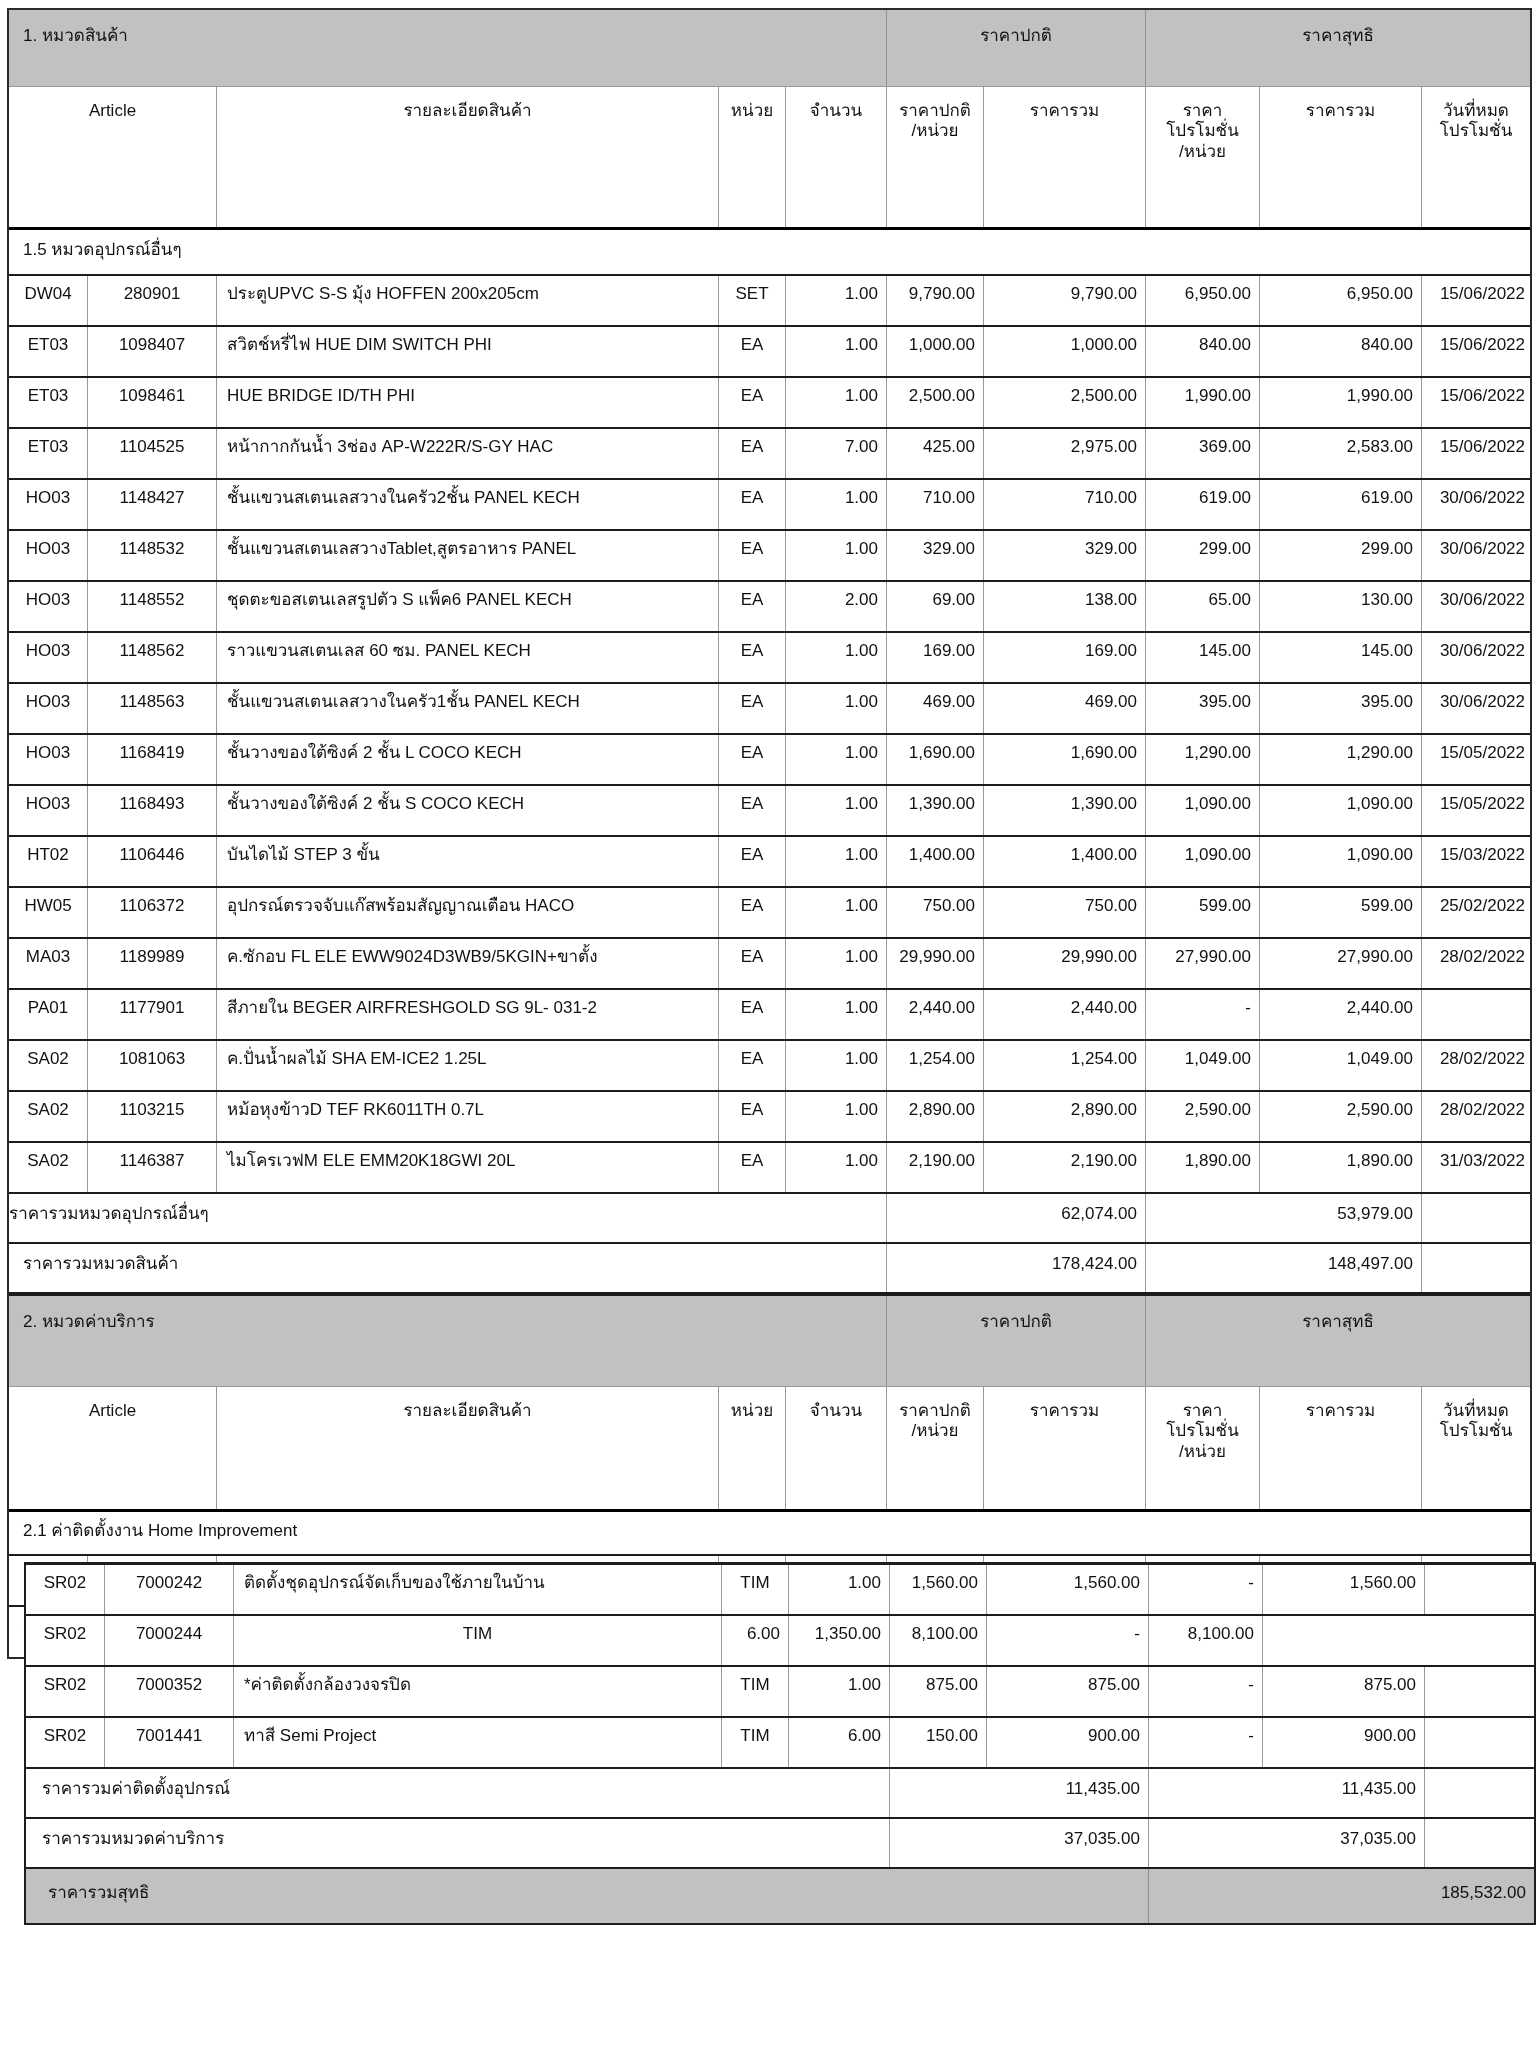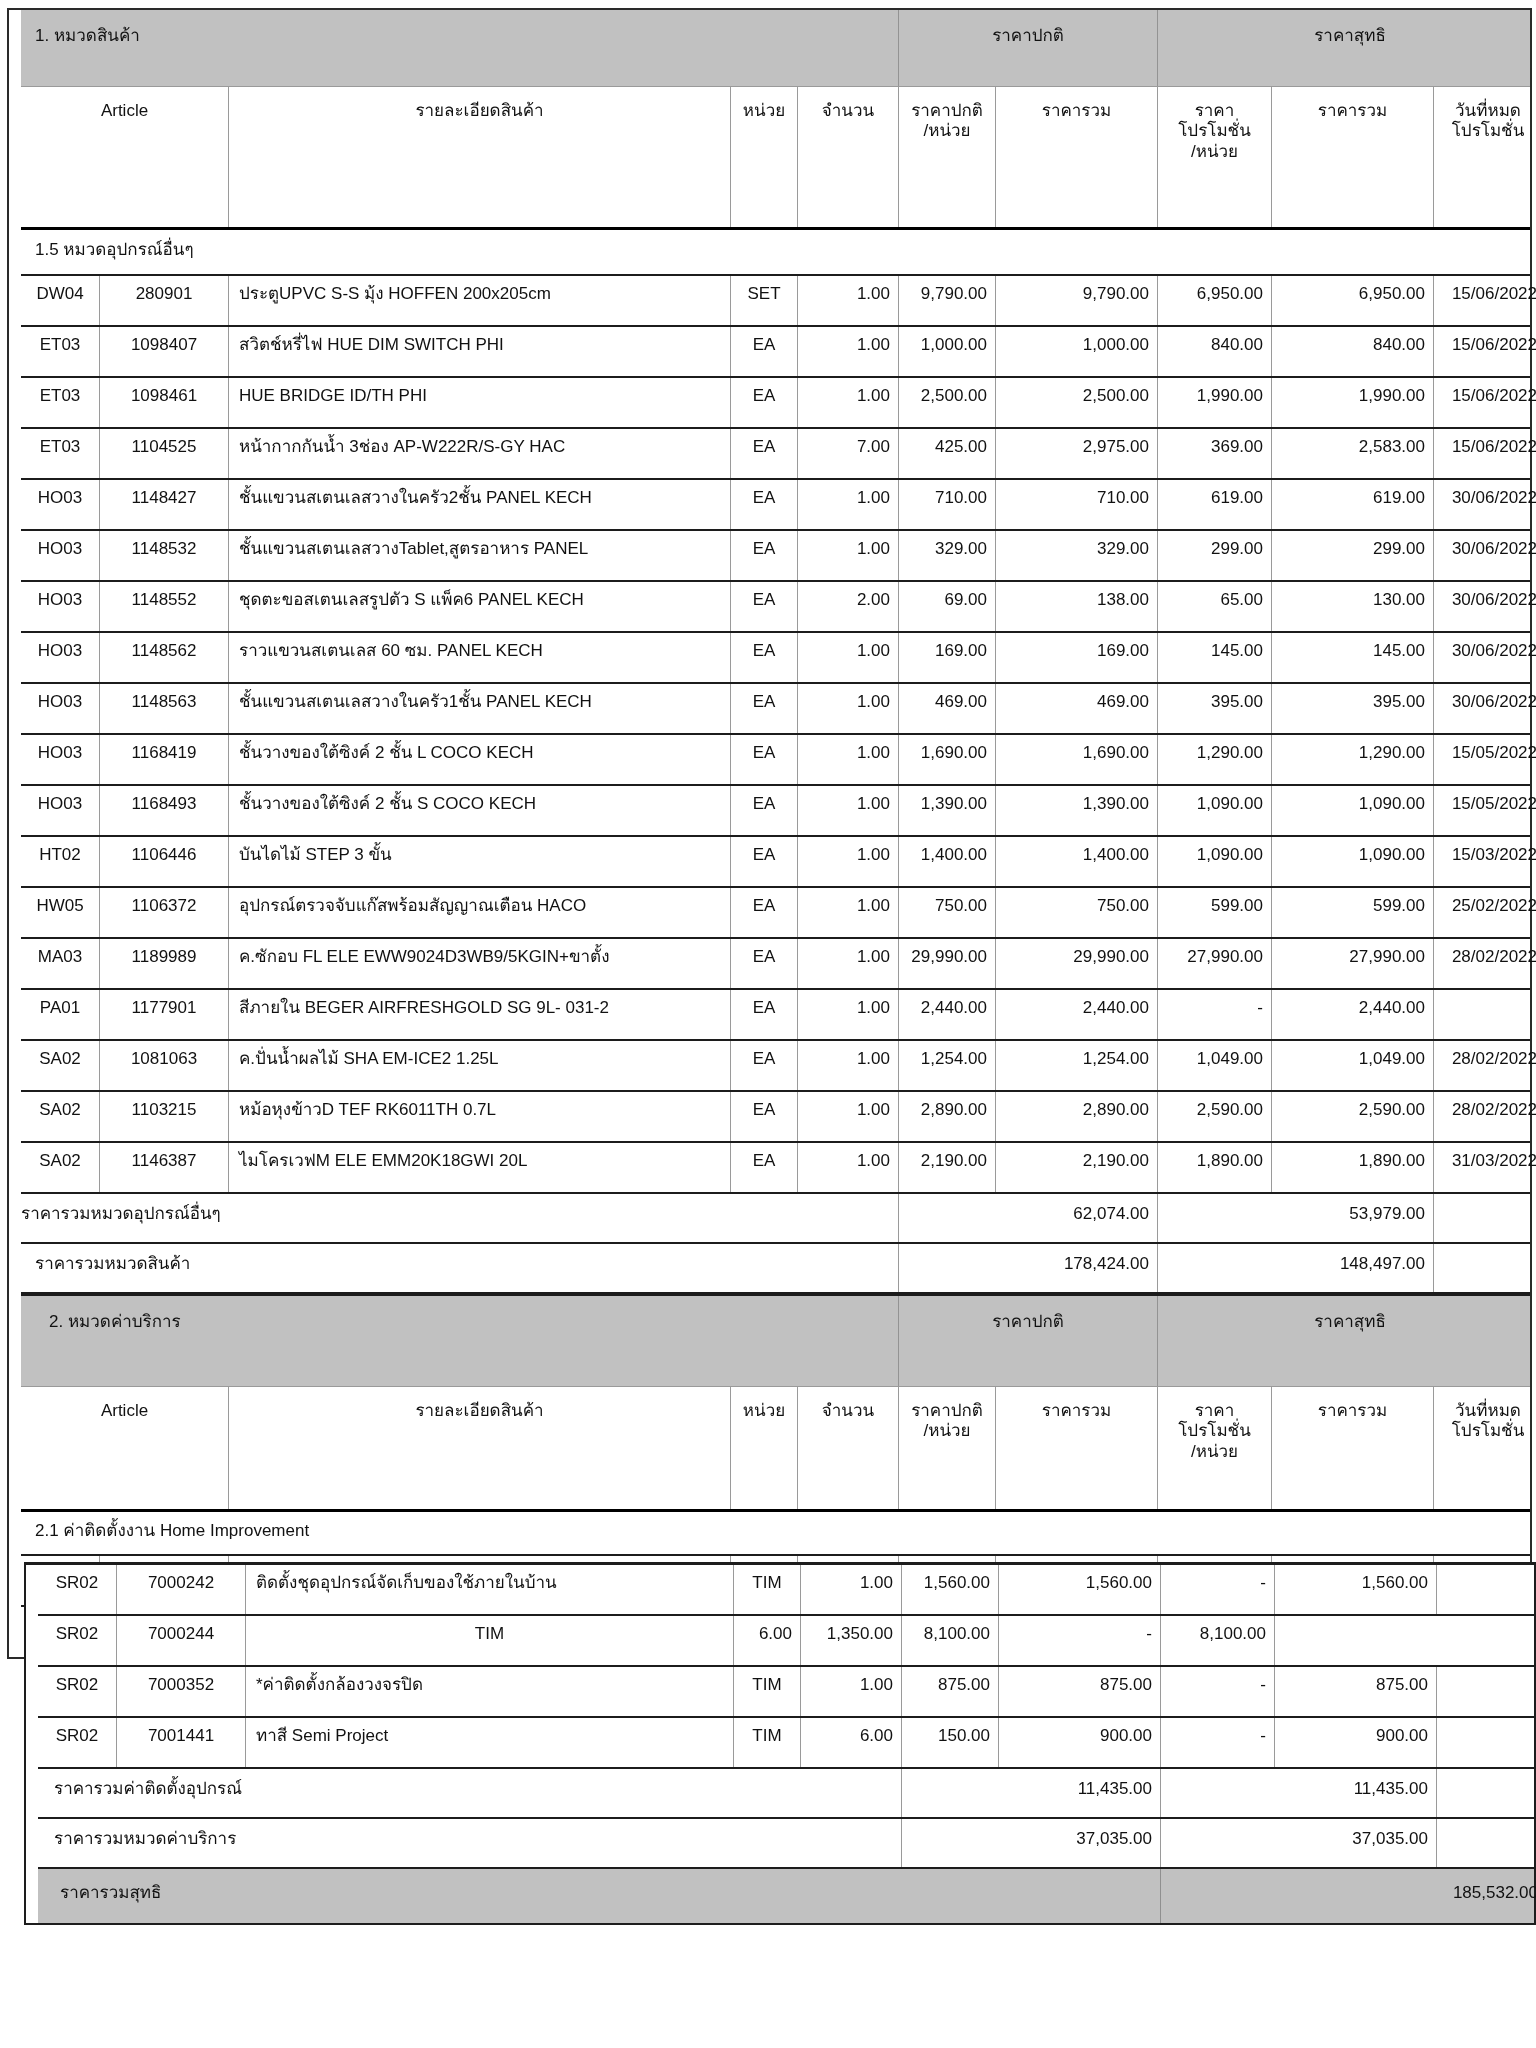--- a/index.html
+++ b/index.html
@@ -10,21 +10,21 @@
     -webkit-font-smoothing:antialiased;
   }
   .table1{
     position:absolute;left:7px;top:8px;width:1521px;
     border:2px solid #2a2a2a;box-sizing:content-box;background:#fff;
   }
   .table2{
     position:absolute;left:24px;width:1508px;
     border:2px solid #1d1d1d;border-top-width:3px;background:#fff;
   }
-  .grow{display:grid;margin-left:12px;}
+  .grow{display:grid;}
   
   .cols10{grid-template-columns:79px 129px 502px 67px 101px 97px 162px 114px 162px 108px;}
   .colsHead{grid-template-columns:208px 502px 67px 101px 97px 162px 114px 162px 108px;}
   .colsBand{grid-template-columns:878px 259px 384px;}
   .colsSum{grid-template-columns:878px 259px 276px 108px;}
   
   .t2cols10{grid-template-columns:79px 129px 488px 67px 101px 97px 162px 114px 162px 109px;}
   .t2colsSum{grid-template-columns:864px 259px 276px 109px;}
   .t2colsGrand{grid-template-columns:1123px 385px;}
 
@@ -337,21 +337,21 @@
 
       <div class="grow colsSum srow">
         <div class="c" style="padding-left:14px;">ราคารวมหมวดสินค้า</div>
         <div class="c rgt">178,424.00</div>
         <div class="c rgt">148,497.00</div>
         <div class="c last"></div>
       </div>
     </div>
 
   <div class="grow colsBand band band2">
-    <div class="c" style="padding-left:28px;">2. หมวดค่าบริการ</div>
+    <div class="c" style="padding-left:14px;">2. หมวดค่าบริการ</div>
     <div class="c bandlabel">ราคาปกติ</div>
     <div class="c last bandlabel">ราคาสุทธิ</div>
   </div>
 
   <div class="grow colsHead headrow headrow2">
     <div class="c ctr">Article</div>
     <div class="c ctr">รายละเอียดสินค้า</div>
     <div class="c ctr">หน่วย</div>
     <div class="c ctr">จำนวน</div>
     <div class="c ctr">ราคาปกติ

